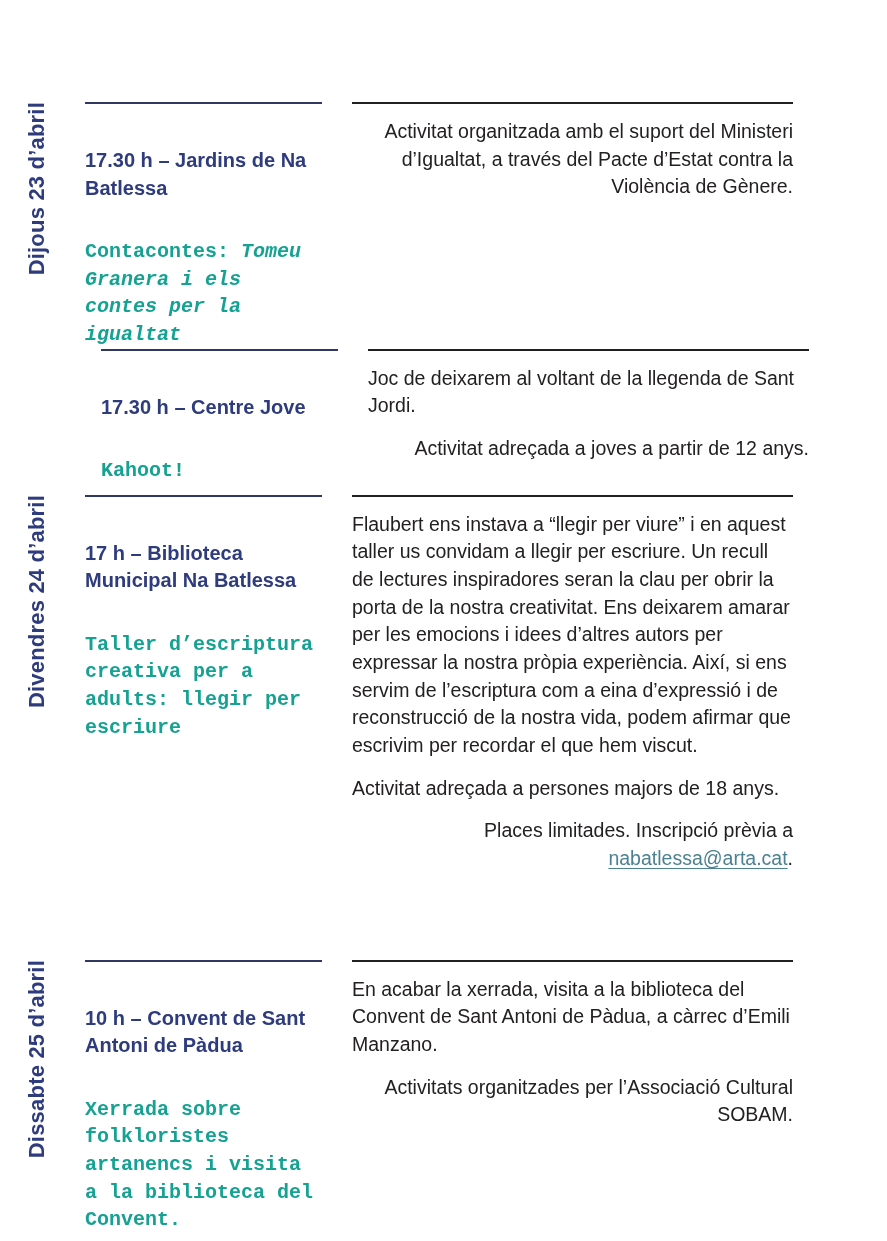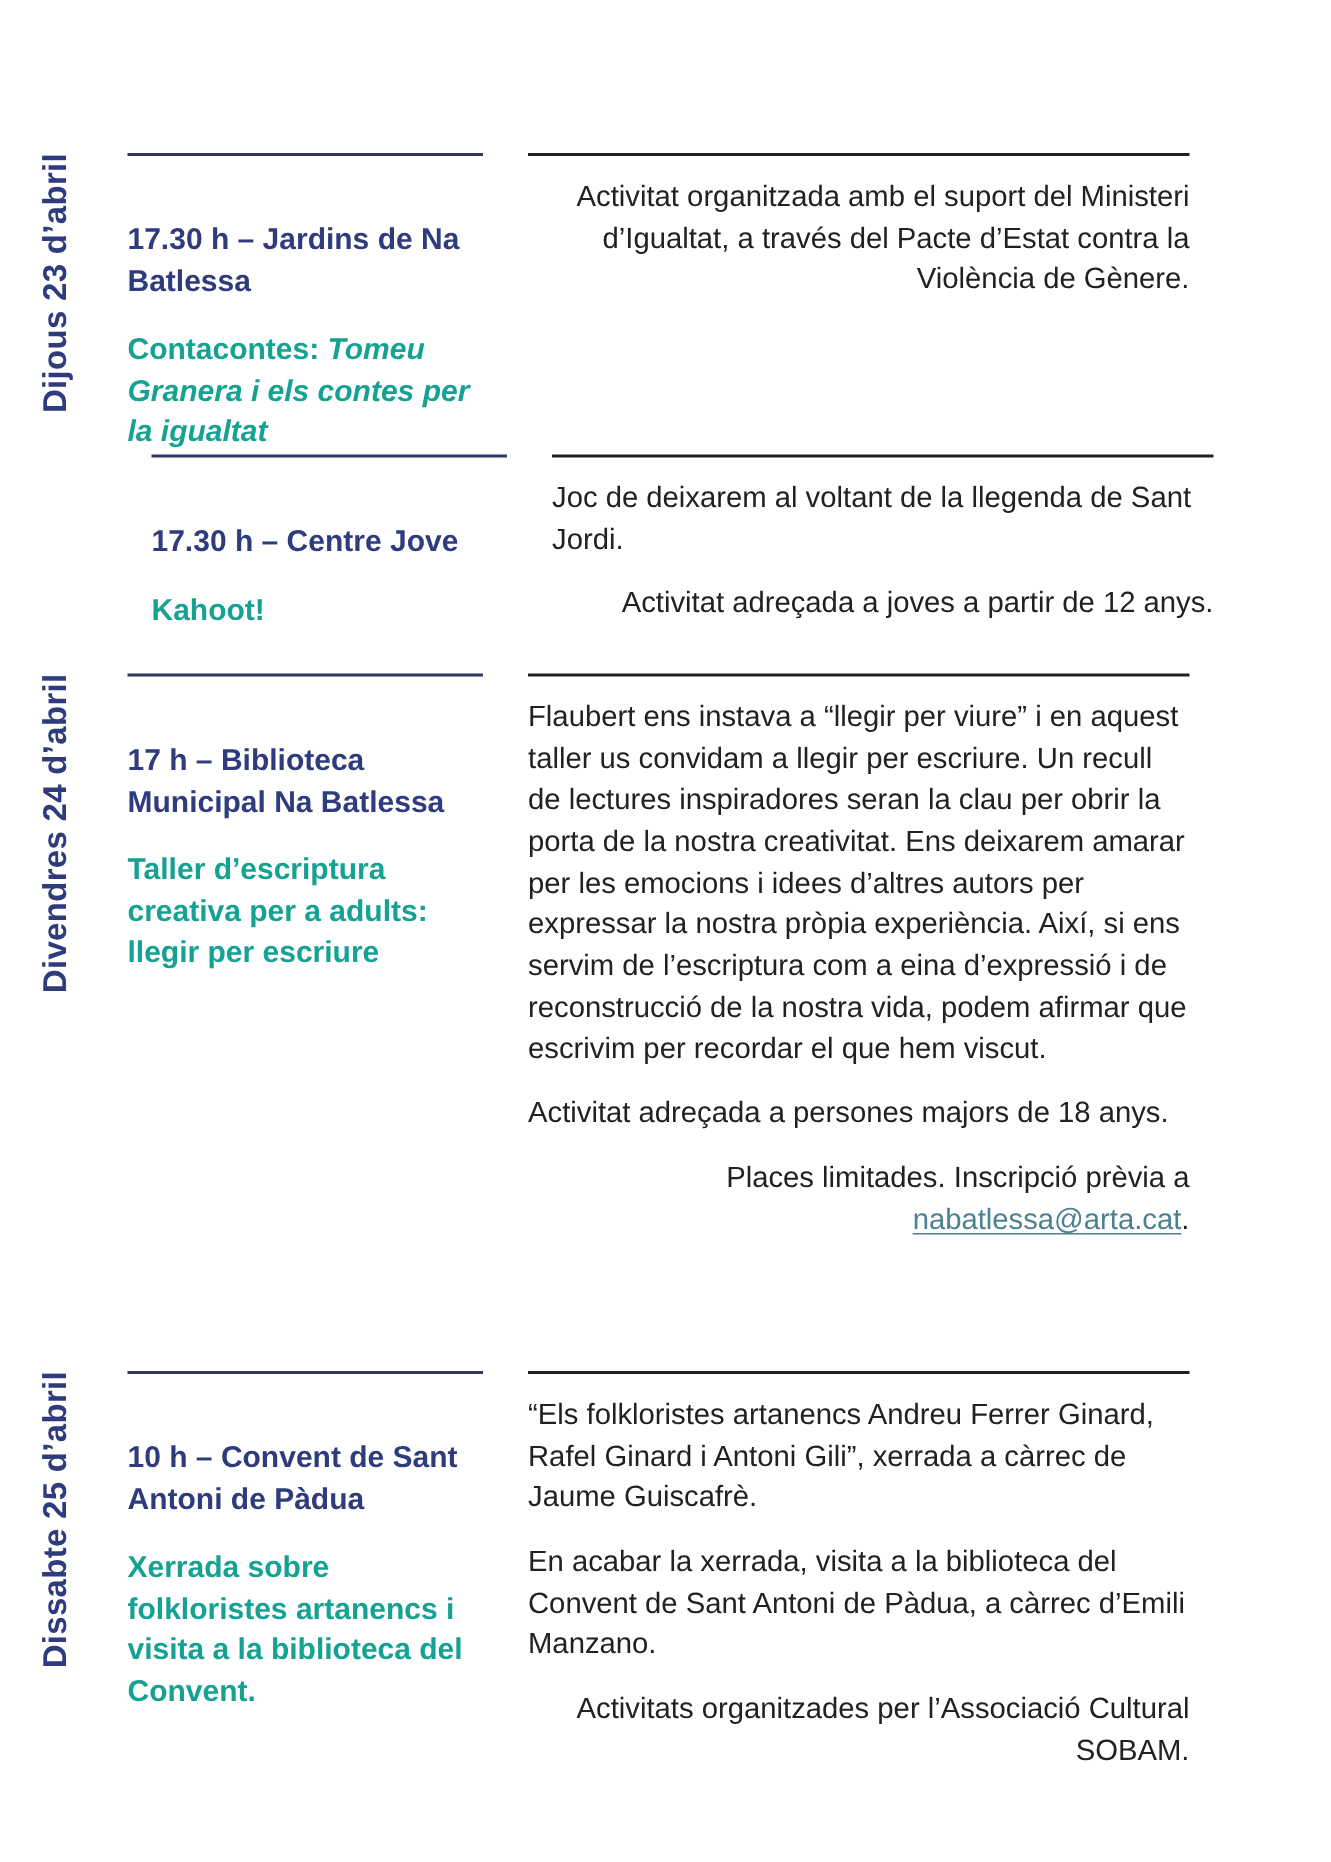--- a/index.html
+++ b/index.html
@@ -51,25 +51,26 @@
     min-height:100%;
   }
   .time-place{
     font-size:20px;
     font-weight:700;
     color:var(--navy);
     line-height:1.38;
     margin-top:28px;
   }
   .event-title{
-    margin-top:18px;
+    margin-top:36px;
     font-size:20px;
     font-weight:700;
     color:var(--teal);
     line-height:1.38;
+    font-family:Liberation Mono, monospace;
   }
   .event-title em{font-style:italic;}
   .right-col p{
     font-size:19.5px;
     line-height:1.42;
     margin-bottom:15px;
     color:var(--body);
   }
   .right-col p:last-child{margin-bottom:0;text-align:right;}
   a.mail-link{
@@ -129,19 +130,18 @@
   <section class="row s4">
     <div class="label-col">
       <div class="day-label">Dissabte 25 d’abril</div>
     </div>
     <div class="left-col">
       <h3 class="time-place">10 h – Convent de Sant Antoni de Pàdua</h3>
       <p class="event-title">Xerrada sobre folkloristes artanencs i visita a la biblioteca del Convent.</p>
     </div>
     <div></div>
     <div class="right-col">
-      <p>“Els folkloristes artanencs Andreu Ferrer Ginard, Rafel Ginard i Antoni Gili”, xerrada a càrrec de Jaume Guiscafrè.</p>
       <p>En acabar la xerrada, visita a la biblioteca del Convent de Sant Antoni de Pàdua, a càrrec d’Emili Manzano.</p>
       <p>Activitats organitzades per l’Associació Cultural SOBAM.</p>
     </div>
   </section>
 
 </div>
 
 </body></html>

